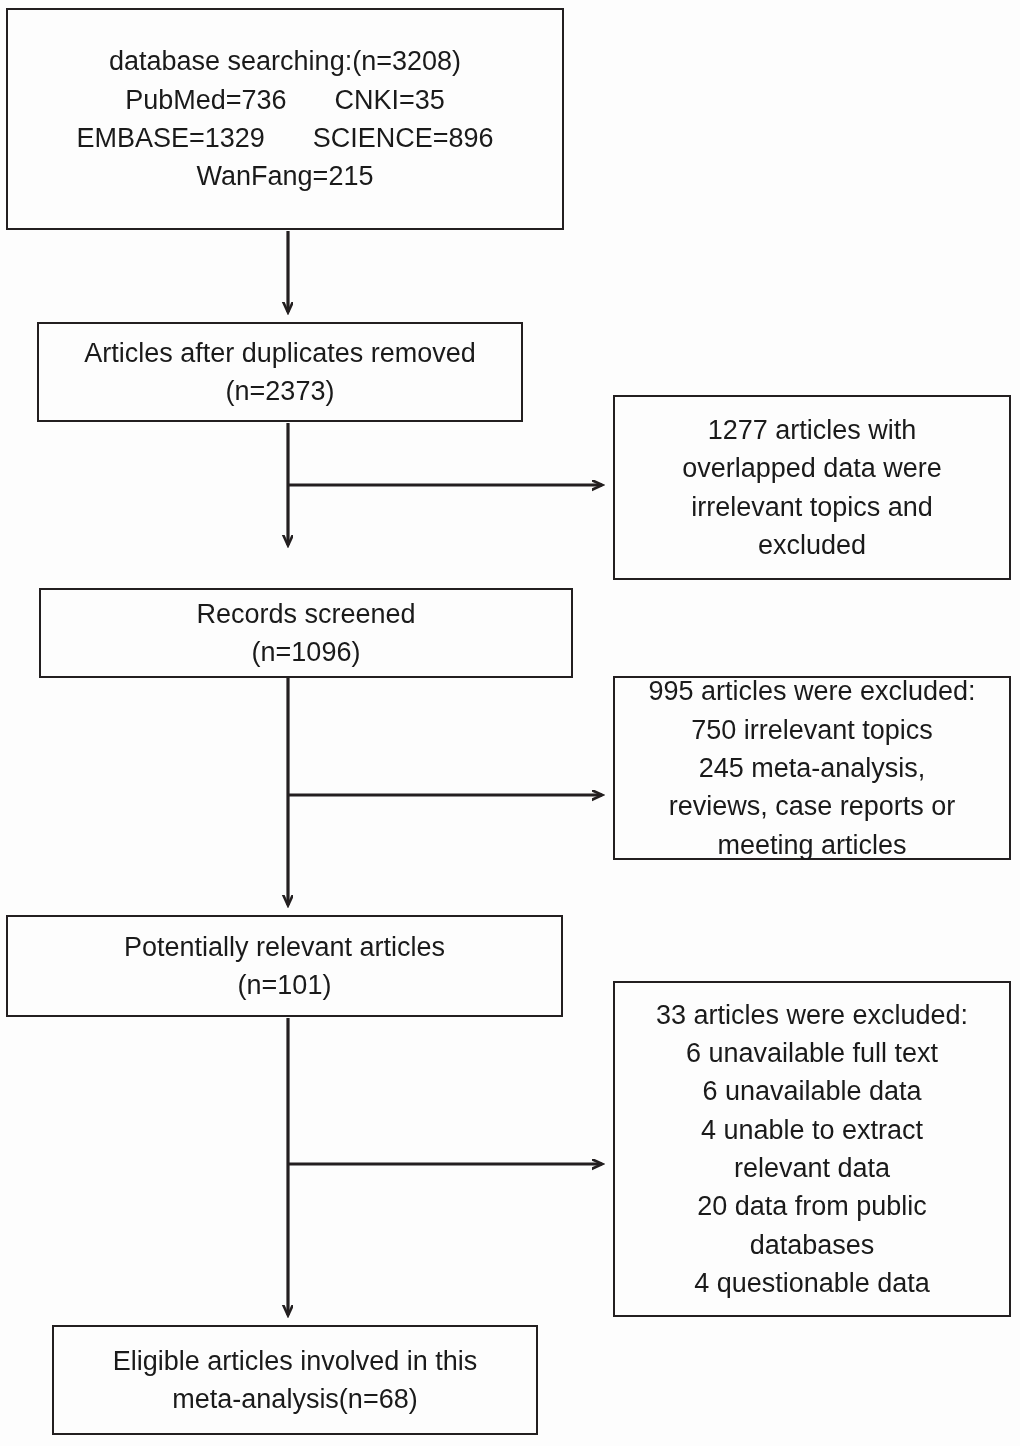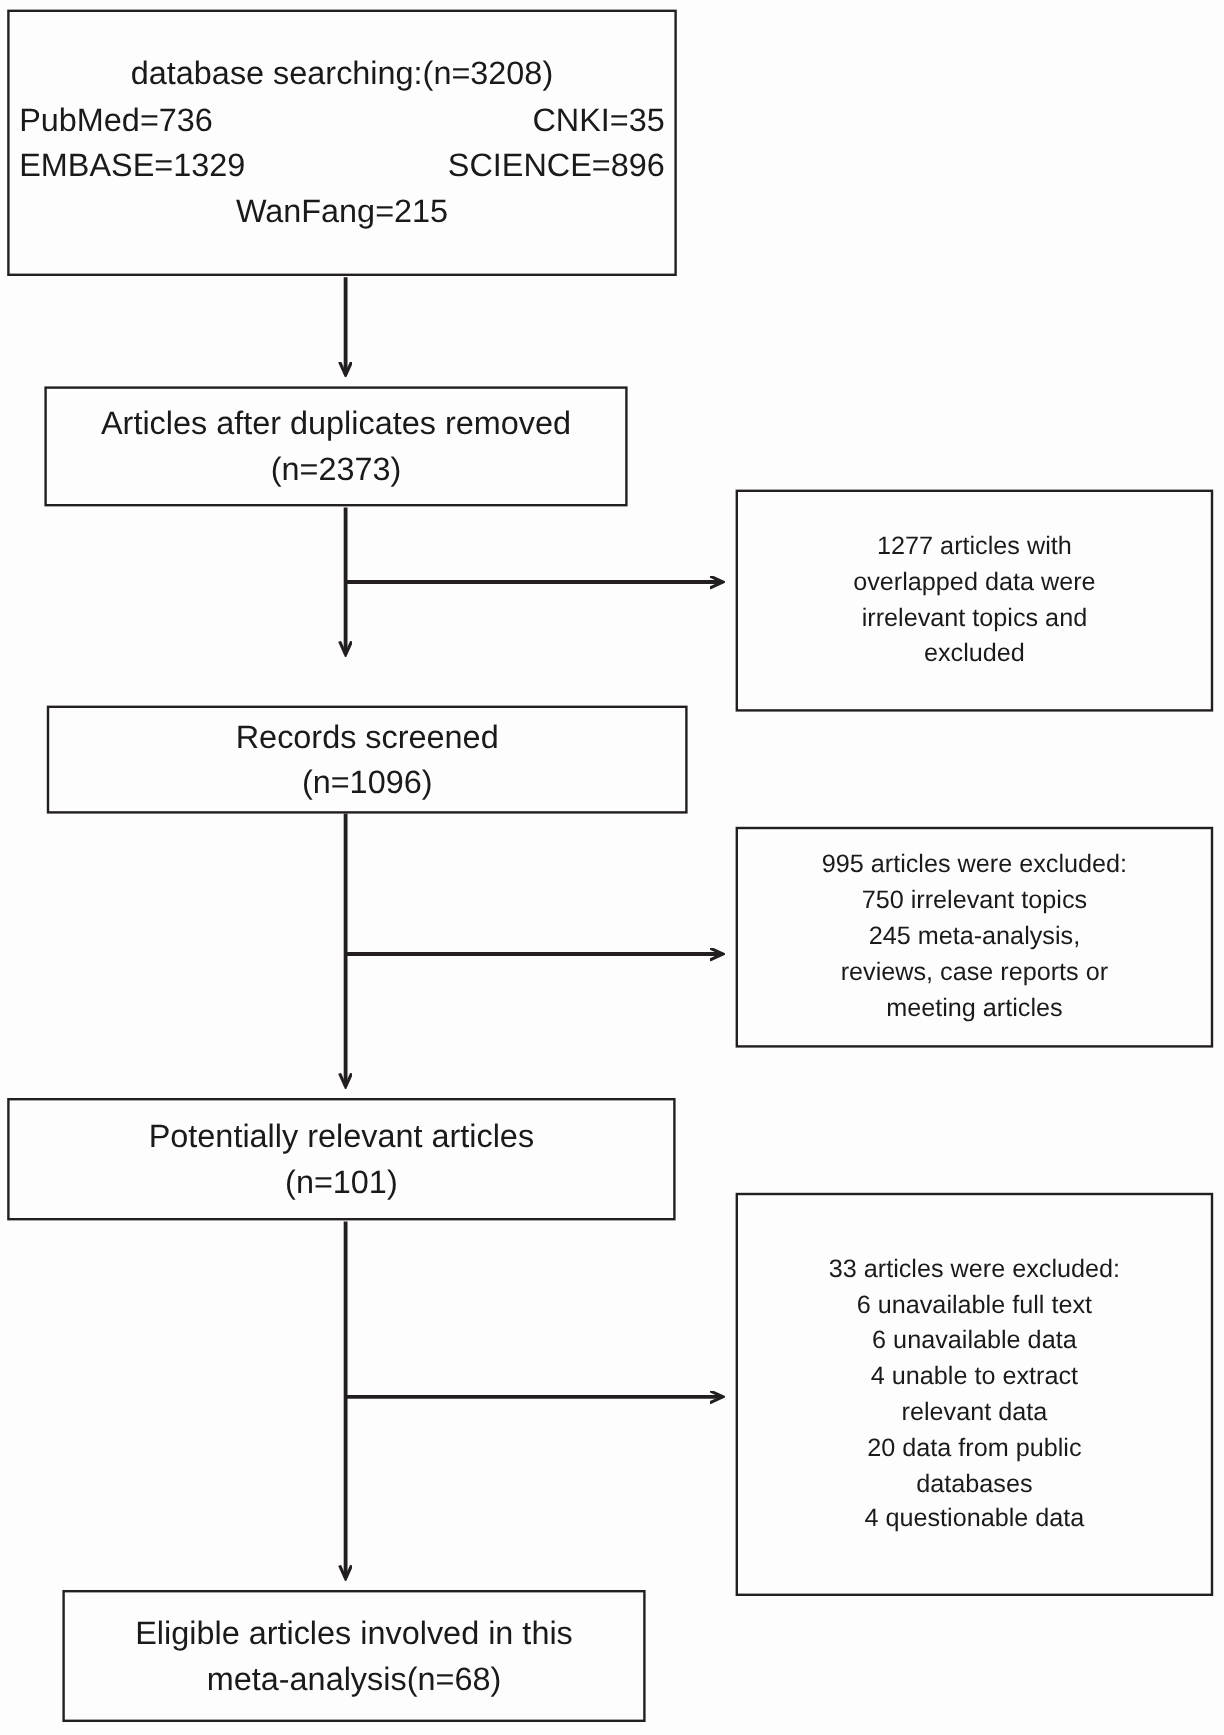--- a/index.html
+++ b/index.html
@@ -32,38 +32,38 @@
     font-size: 27px;
     line-height: 1.42;
     padding: 4px 8px;
   }
   .node .line {
     display: block;
     white-space: nowrap;
   }
   .node .line.two-col {
     display: flex;
-    justify-content: space-between;
+    justify-content: center;
     gap: 48px;
     width: 100%;
   }
   .node .line.two-col span { white-space: nowrap; }
 
   
   #box-identified   { left: 6px;   top: 8px;    width: 558px; height: 222px; }
   #box-duplicates   { left: 37px;  top: 322px;  width: 486px; height: 100px; }
   #box-screened     { left: 15px;  top: 588px;  width: 534px; height: 90px; margin-left: 24px; }
   #box-potential    { left: 6px;   top: 915px;  width: 557px; height: 102px; }
   #box-eligible     { left: 52px;  top: 1325px; width: 486px; height: 110px; }
 
   #box-excluded-1   { left: 613px; top: 395px;  width: 398px; height: 185px; }
   #box-excluded-2   { left: 613px; top: 676px;  width: 398px; height: 184px; }
   #box-excluded-3   { left: 613px; top: 981px;  width: 398px; height: 336px; }
 
-  #box-excluded-1, #box-excluded-2, #box-excluded-3 { font-size: 21px; margin-top: 13px; }
+  #box-excluded-1, #box-excluded-2, #box-excluded-3 { font-size: 27px; }
 
   
   #connectors {
     position: absolute;
     left: 0; top: 0;
     width: 1020px;
     height: 1446px;
     pointer-events: none;
   }
 </style>

